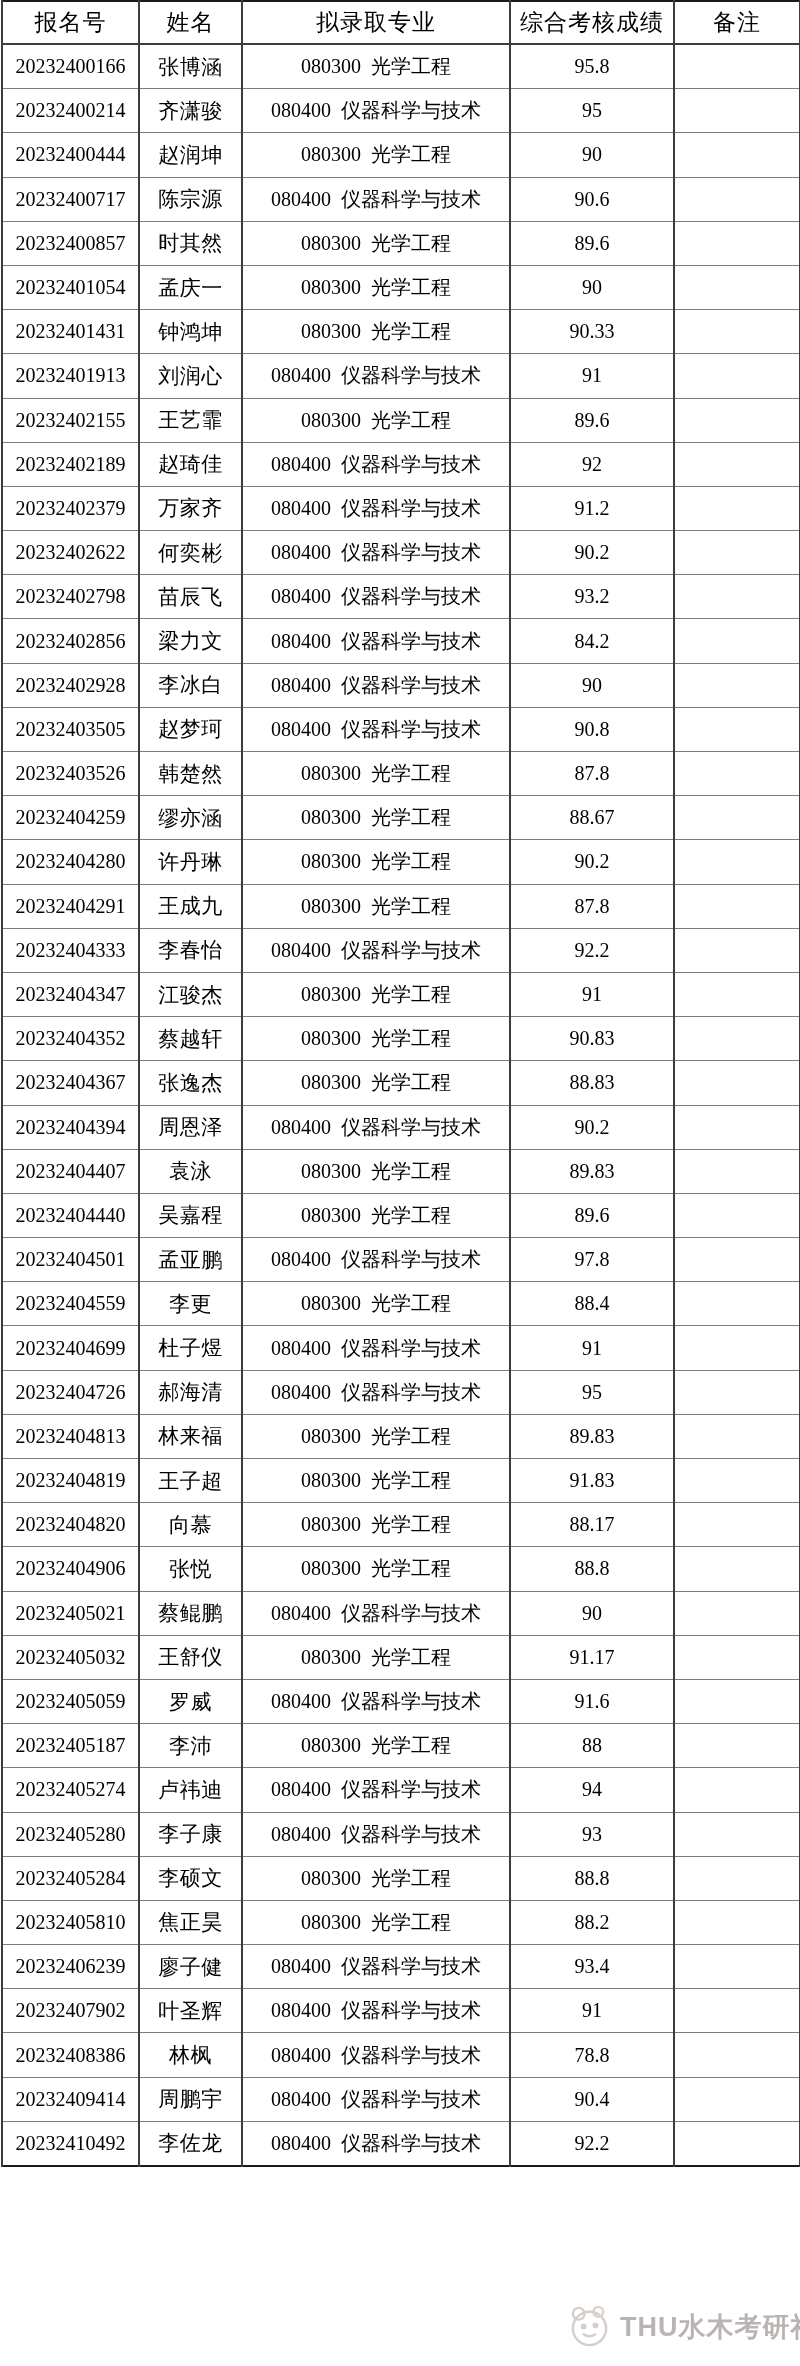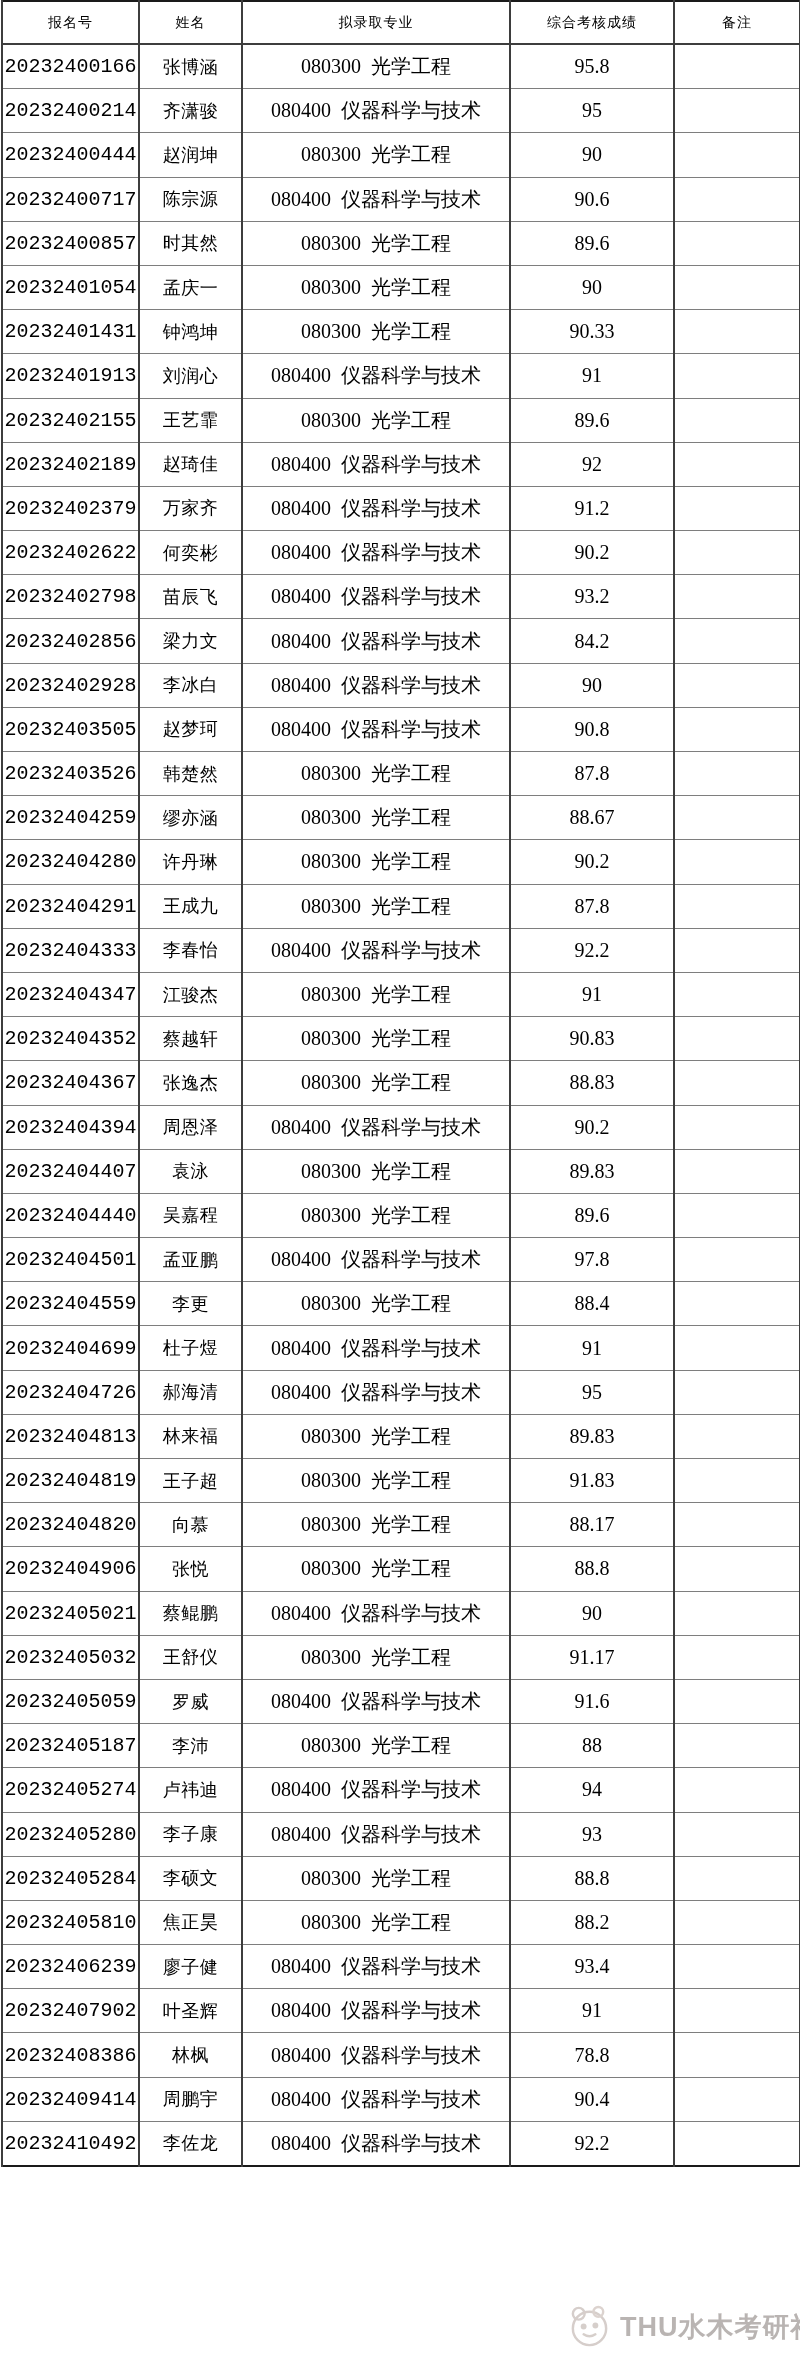--- a/index.html
+++ b/index.html
@@ -26,36 +26,36 @@
   table.roster th, table.roster td {
     padding: 0;
     text-align: center;
     vertical-align: middle;
     overflow: hidden;
     white-space: pre;
   }
   table.roster th {
     height: 41px;
     font-weight: normal;
-    font-size: 14px;
+    font-size: 23px;
     border-left: 2px solid #3d3d3d;
     border-right: 2px solid #3d3d3d;
     border-bottom: 2px solid #3d3d3d;
     letter-spacing: 1px;
   }
   table.roster td {
     height: 43.2px;
     font-size: 20px;
     border-left: 2px solid #3d3d3d;
     border-right: 2px solid #3d3d3d;
     border-top: 1.5px solid #7e7e7e;
     border-bottom: 1.5px solid #7e7e7e;
   }
-  table.roster td.c-id { font-size: 20px; font-family: Liberation Mono, monospace; }
-  table.roster td.c-name { font-size: 18px; letter-spacing: 0.5px; margin-top: 28px; }
+  table.roster td.c-id { font-size: 20px; }
+  table.roster td.c-name { font-size: 21px; letter-spacing: 0.5px; margin-top: 28px; }
   table.roster td.c-major { font-size: 20px; border-radius: 16px; }
   table.roster td.c-score { font-size: 20px; }
   tr.page-break td { border-top: 3.5px solid #111111; }
   .watermark {
     position: absolute;
     left: 566px;
     top: 2303px;
     display: flex;
     align-items: center;
     gap: 7px;

